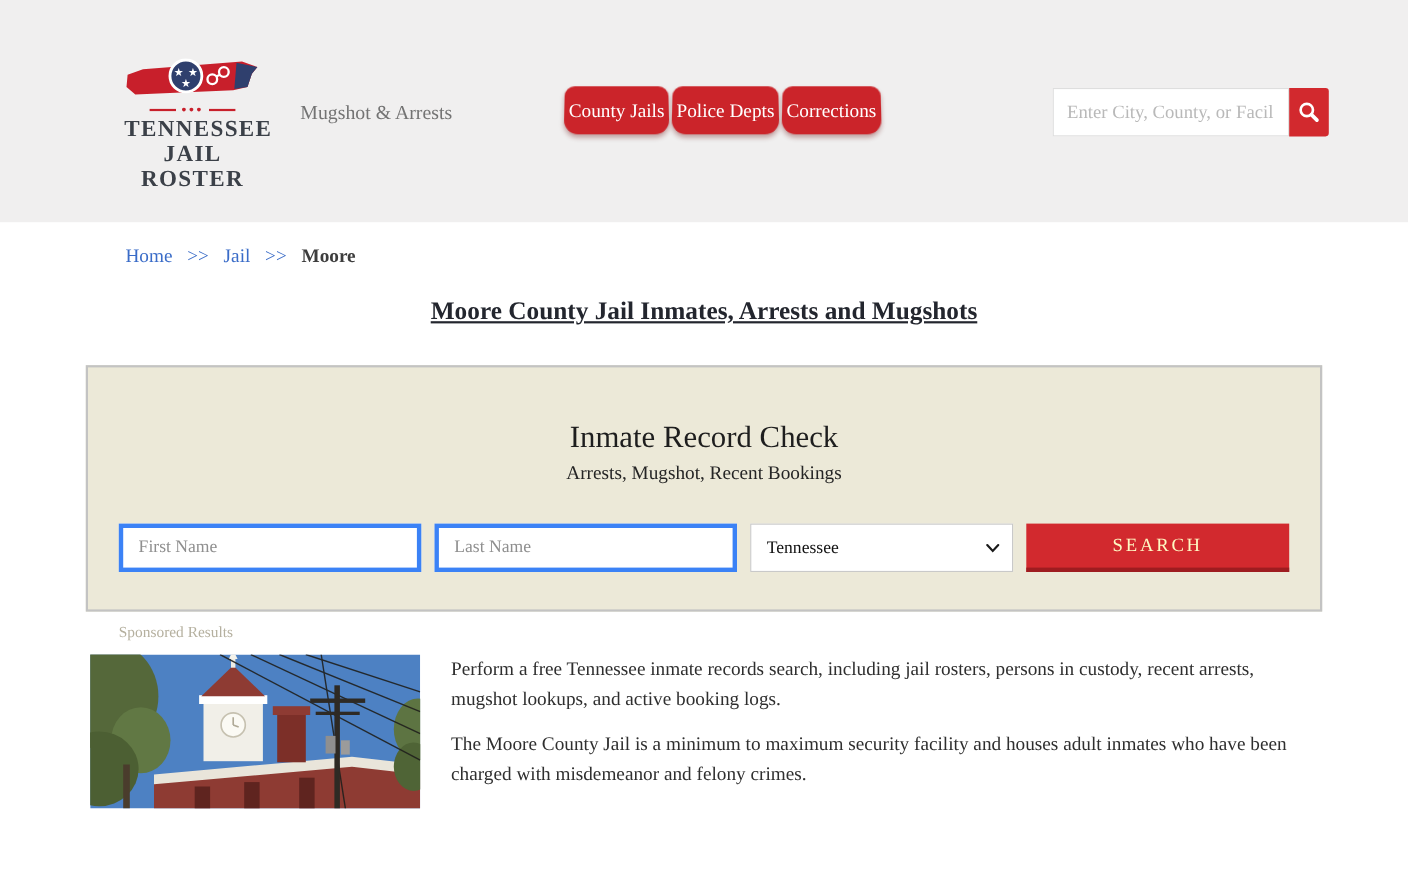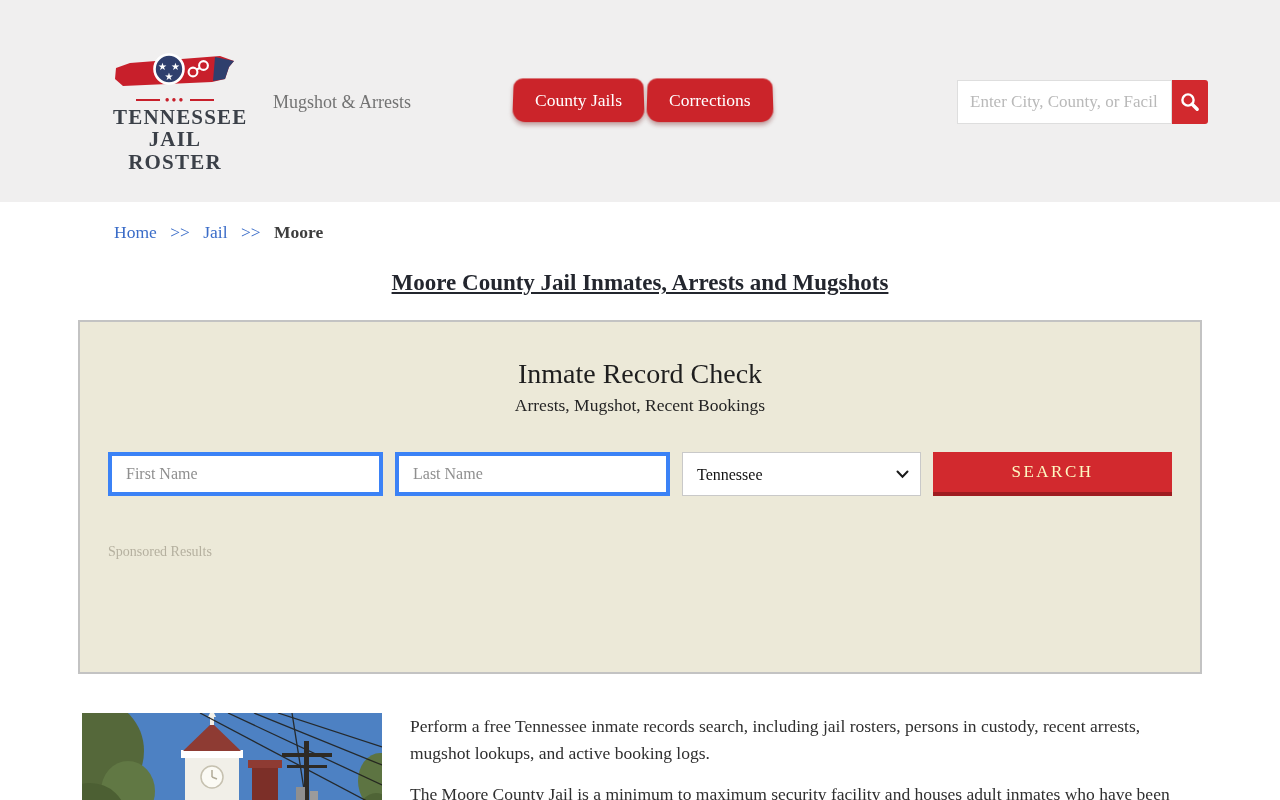--- a/index.html
+++ b/index.html
@@ -14,21 +14,21 @@
   .logo-divider { display:flex; align-items:center; gap:5px; width:78px; margin:3px auto 2px; }
   .logo-divider .bar { flex:1; height:2px; background:#c81f2b; }
   .logo-divider .dots { color:#c81f2b; font-size:8px; letter-spacing:2px; line-height:1; }
   .logo-text { text-align:center; color:#3b4048; font-weight:bold; letter-spacing:1.2px; }
   .logo-text .l1 { font-size:21px; line-height:1.05; }
   .logo-text .l2 { font-size:21px; line-height:1.1; }
 
   .tagline { position:absolute; left:273px; top:92px; font-size:18px; color:#737373; }
 
   .main-nav { position:absolute; left:513px; top:78px; display:flex; gap:3px; }
-  .nav-btn { position:relative; height:44px; padding:0 22px; border:none; background:transparent;
+  .nav-btn { position:relative; height:44px; padding:0 4px; border:none; background:transparent;
              color:#ffffff; font-family:"Liberation Serif", serif; font-size:17.5px;
              display:flex; align-items:center; cursor:pointer; }
   .nav-btn::before { content:""; position:absolute; inset:0; background:#cb242a;
              border-radius:9px 9px 13px 13px;
              transform:perspective(220px) rotateX(7deg);
              box-shadow:0 3px 4px rgba(100,10,10,.35); }
   .nav-btn span { position:relative; z-index:1; }
 
   .header-search { position:absolute; left:928px; top:80px; display:flex;margin-left:29px; }
   .header-search input { width:215px; height:44px; border:1px solid #dedede; background:#ffffff;
@@ -40,22 +40,22 @@
 
   
   .breadcrumb { margin:20px 0 0 114px; font-size:17.5px; }
   .breadcrumb a { color:#3a6cc8; text-decoration:none; cursor:pointer; }
   .breadcrumb .sep { color:#3a6cc8; margin:0 9px; }
   .breadcrumb .current { color:#3d3d3d; font-weight:bold; }
 
   .page-title { margin-top:27px; text-align:center; font-size:23px; font-weight:bold; color:#23262e;text-decoration:underline; }
 
   
-  .record-panel { margin:24px 78px 0; height:354px; background:#ece9d8;
-                  border:2px solid #c3c3c3; padding:36px 28px 0; }
+  .record-panel { margin:36px 78px 0; height:224px; background:#ece9d8;
+                  border:2px solid #c3c3c3; padding:48px 28px 0; }
   .rp-title { text-align:center; font-size:28px; font-weight:normal; color:#1e1e1e; }
   .rp-subtitle { text-align:center; font-size:17.5px; color:#252525; margin-top:5px; }
   .rp-form { display:flex; gap:12px; margin-top:36px; }
   .rp-form .field { flex:1; height:44px; border:4px solid #3b82f6; background:#fff;
                     padding:0 14px; font-family:"Liberation Serif", serif; font-size:16px;
                     color:#4c1d95; outline:none; }
   .rp-form .field::placeholder { color:#8f8f8f; }
   .select-wrap { flex:1; position:relative; }
   .select-wrap select { width:100%; height:44px; border:1px solid #c9c9c9; background:#fff;
                     padding:0 14px; font-family:"Liberation Serif", serif; font-size:16px;
@@ -102,20 +102,23 @@
     </div>
   </div>
 
   <div class="tagline">Mugshot &amp; Arrests</div>
 
   <nav class="main-nav">
     <button class="nav-btn">
       <span>County Jails</span>
     </button>
     <button class="nav-btn">
+      <span>Police Depts</span>
+    </button>
+    <button class="nav-btn">
       <span>Corrections</span>
     </button>
   </nav>
 
   <div class="header-search">
     <input type="text" placeholder="Enter City, County, or Facil" style="">
     <button class="hs-btn">
       <svg width="22" height="22" viewBox="0 0 22 22">
         <circle cx="9" cy="9" r="5.6" fill="none" stroke="#ffffff" stroke-width="2.4"></circle>
         <line x1="13.2" y1="13.2" x2="18.2" y2="18.2" stroke="#ffffff" stroke-width="3.4" stroke-linecap="round"></line>

